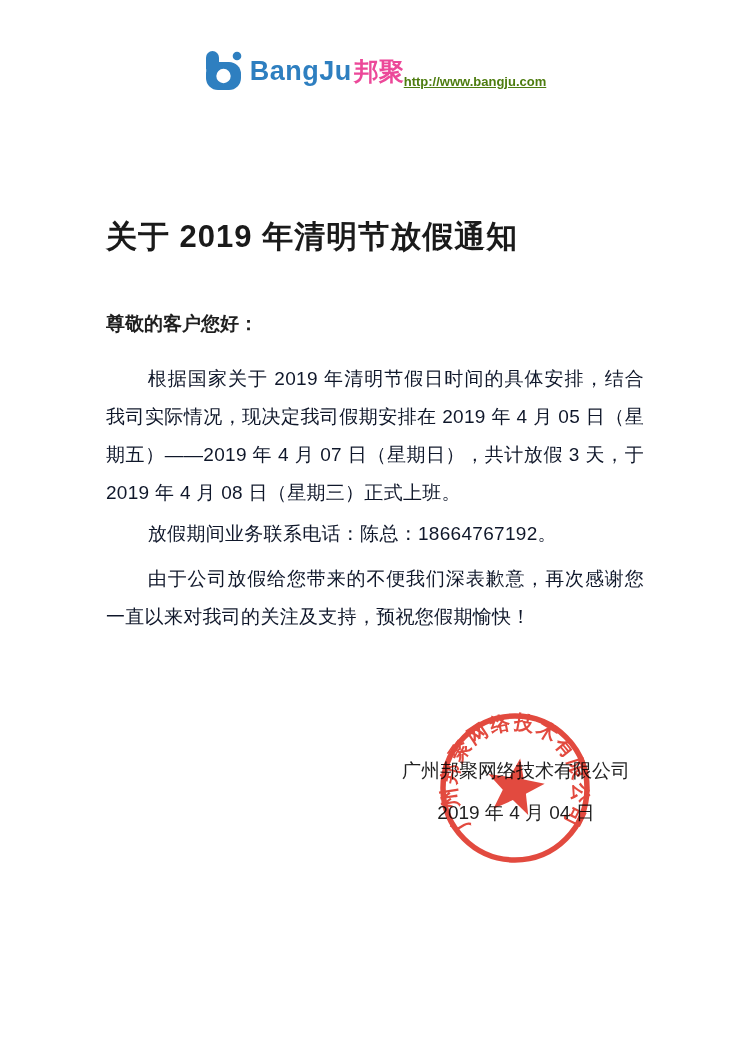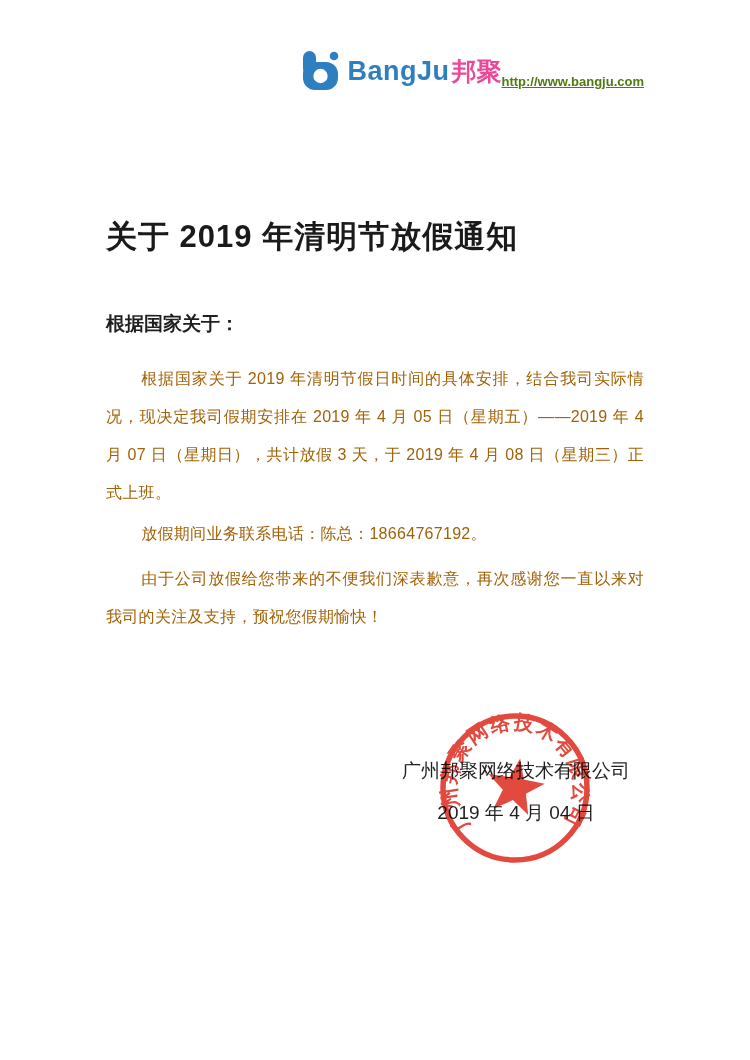--- a/index.html
+++ b/index.html
@@ -16,21 +16,21 @@
     width: 750px;
     height: 1060px;
     padding: 0 106px;
     position: relative;
   }
   
   .header {
     margin-top: 46px;
     height: 47px;
     display: flex;
-    justify-content: flex-end;
+    justify-content: center;
     align-items: flex-end;
   }
   .logo {
     display: flex;
     align-items: center;
     height: 44px;
   }
   .logo svg { display: block; }
   .brand-en {
     font-size: 27px;
@@ -62,25 +62,25 @@
   }
   
   .greeting {
     margin-top: 45px;
     font-size: 19px;
     line-height: 38px;
     font-weight: bold;
     color: #1f1f1f;
   }
   .para {
-    font-size: 16px;
+    font-size: 19px;
     line-height: 38px;
     text-align: justify;
     text-indent: 2.2em;
-    color: #a16207;
+    color: #0f172a;
     letter-spacing: 0.3px;
   }
   .para-1 { margin-top: 17px; }
   .para-2 { margin-top: 3px; }
   .para-3 { margin-top: 7px; }
   
   .signature {
     position: relative;
     margin-top: 114px;
     margin-left: auto;
@@ -134,21 +134,21 @@
       <span class="brand-en">BangJu</span>
       <span class="brand-cn">邦聚</span>
     </div>
     <div class="website">
       <a href="#">http://www.bangju.com</a>
     </div>
   </div>
 
   <div class="doc-title">关于 2019 年清明节放假通知</div>
 
-  <div class="greeting">根据国家关于：</div>
+  <div class="greeting">尊敬的客户您好：</div>
 
   <p class="para para-1">根据国家关于 2019 年清明节假日时间的具体安排，结合我司实际情况，现决定我司假期安排在 2019 年 4 月 05 日（星期五）——2019 年 4 月 07 日（星期日），共计放假 3 天，于 2019 年 4 月 08 日（星期三）正式上班。</p>
   <p class="para para-2">放假期间业务联系电话：陈总：18664767192。</p>
   <p class="para para-3">由于公司放假给您带来的不便我们深表歉意，再次感谢您一直以来对我司的关注及支持，预祝您假期愉快！</p>
 
   <div class="signature">
     <div class="sig-company">广州邦聚网络技术有限公司</div>
     <div class="sig-date">2019 年 4 月 04 日</div>
 
     <div class="seal">

